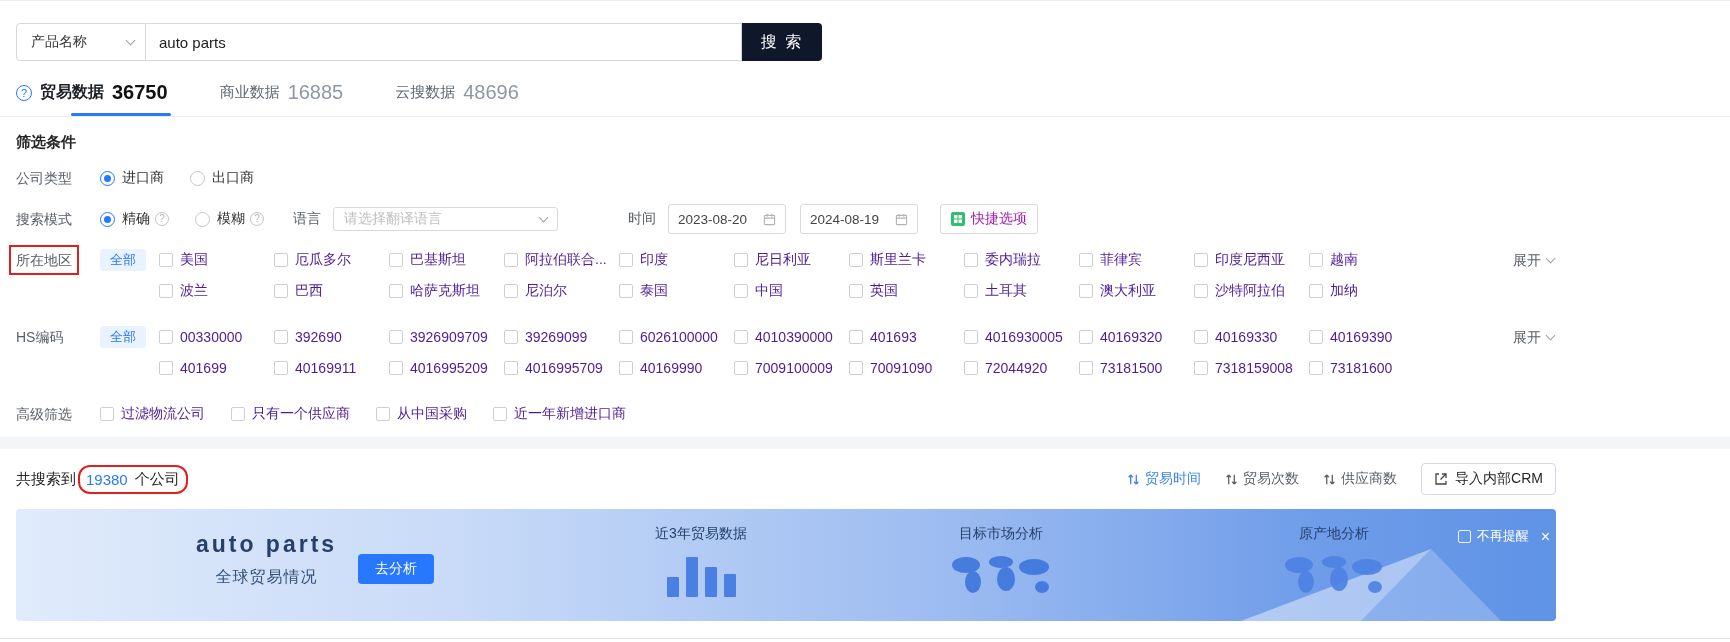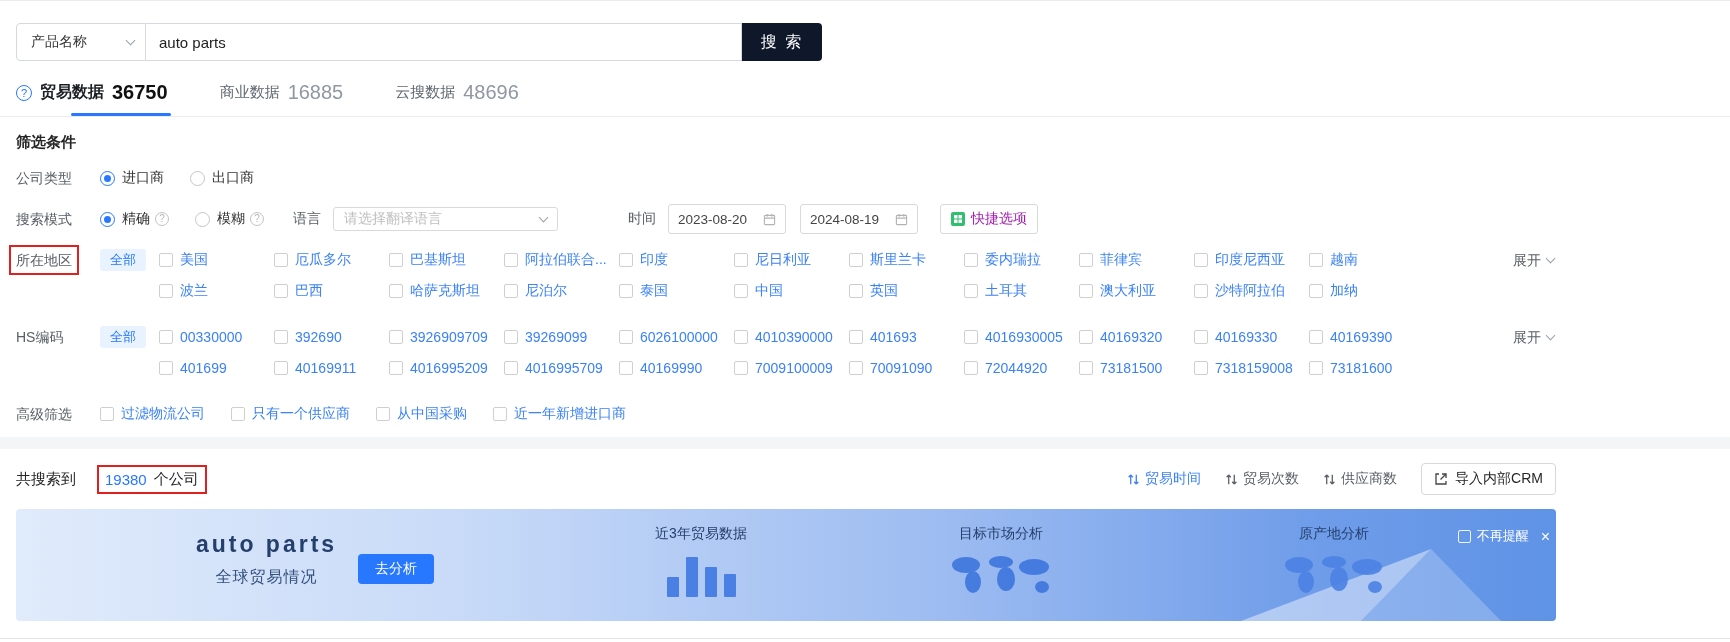--- a/index.html
+++ b/index.html
@@ -47,33 +47,33 @@
   .sel .ph { color:#bfbfbf; font-size:14px; }
   .time-label { margin-left:70px; }
   .datebox { width:118px; height:30px; border:1px solid #d9d9d9; border-radius:3px; display:flex; align-items:center; justify-content:space-between; padding:0 9px; margin-left:12px; font-size:13.5px; color:#444; cursor:pointer; background:#fff; }
   .datebox + .datebox { margin-left:14px; }
   .quickbtn { height:30px; border:1px solid #d9d9d9; border-radius:3px; background:#fff; display:flex; align-items:center; gap:6px; padding:0 10px; margin-left:22px; font-size:14px; color:#a21caf; cursor:pointer; }
 
   .all-pill { flex:none; background:#e8f3ff; color:#2878ff; font-size:13px; line-height:22px; padding:0 10px; border-radius:3px; margin-right:13px; cursor:pointer; }
   .checkgrid { width:1265px; display:flex; flex-wrap:wrap; }
   .checkitem { width:115px; height:22px; display:flex; align-items:center; margin-bottom:9px; cursor:pointer; }
   .cbox { width:14px; height:14px; border:1px solid #cfcfcf; border-radius:2px; background:#fff; flex:none; margin-right:7px; }
-  .clabel { font-size:14px; color:#3b82f6; white-space:nowrap; overflow:hidden; }
+  .clabel { font-size:14px; color:#4c1d95; white-space:nowrap; overflow:hidden; }
   .expand { margin-left:auto; display:flex; align-items:center; gap:6px; font-size:14px; color:#5a6066; line-height:22px; cursor:pointer; white-space:nowrap; padding-right:2px; }
   .adv-item { display:flex; align-items:center; margin-right:26px; cursor:pointer; height:22px; }
 
   .red-annot { outline:2px solid #e01f1f; }
   .flabel .red-annot { display:inline-block; padding:2px 5px; margin:-2px 0 0 -5px; }
 
   .gray-strip { width:1730px; height:12px; background:#f4f5f7; }
 
   
   .results-bar { display:flex; align-items:center; margin:12px 0 0 16px; width:1540px; height:36px; }
-  .summary { display:flex; align-items:center; font-size:15px; color:#262626;gap:19px; }
-  .count-box { display:inline-flex; align-items:center; padding:3px 6px; margin-left:4px; }
+  .summary { display:flex; align-items:center; font-size:15px; color:#262626; }
+  .count-box { display:inline-flex; align-items:center; padding:3px 6px; margin-left:4px;border-radius:10px; }
   .count { color:#2878ff; margin-right:7px; }
   .sorts { margin-left:auto; display:flex; align-items:center; gap:24px; }
   .sort { display:flex; align-items:center; gap:5px; font-size:14px; color:#5a6066; cursor:pointer; }
   .sort.active { color:#3b82f6; }
   .crm-btn { height:32px; border:1px solid #d3d9e1; border-radius:4px; background:#fff; display:flex; align-items:center; gap:7px; padding:0 12px; font-size:14px; color:#262626; cursor:pointer; }
 
   
   .banner { position:relative; margin:12px 0 0 16px; width:1540px; height:112px; border-radius:4px; overflow:hidden;
             background:linear-gradient(90deg,#e0ebfb 0%,#c9dbf8 28%,#9dbcf1 60%,#6e9ce9 85%,#5f93e6 100%); }
   .b-left { position:absolute; left:148px; top:22px; width:205px; text-align:center; }

